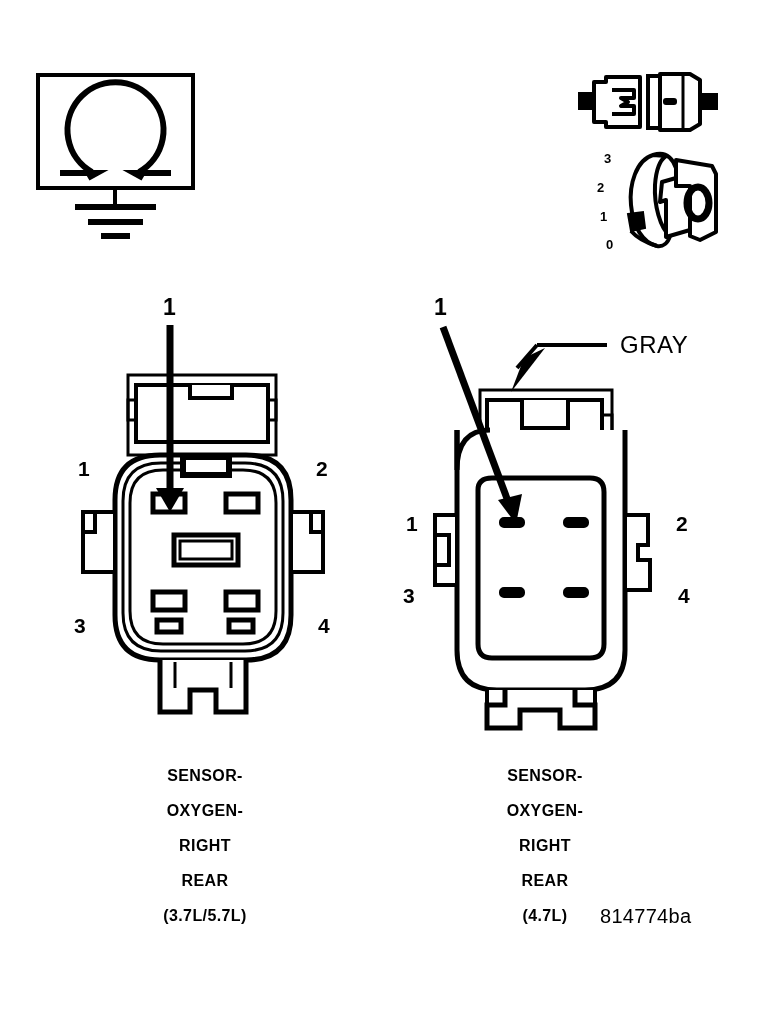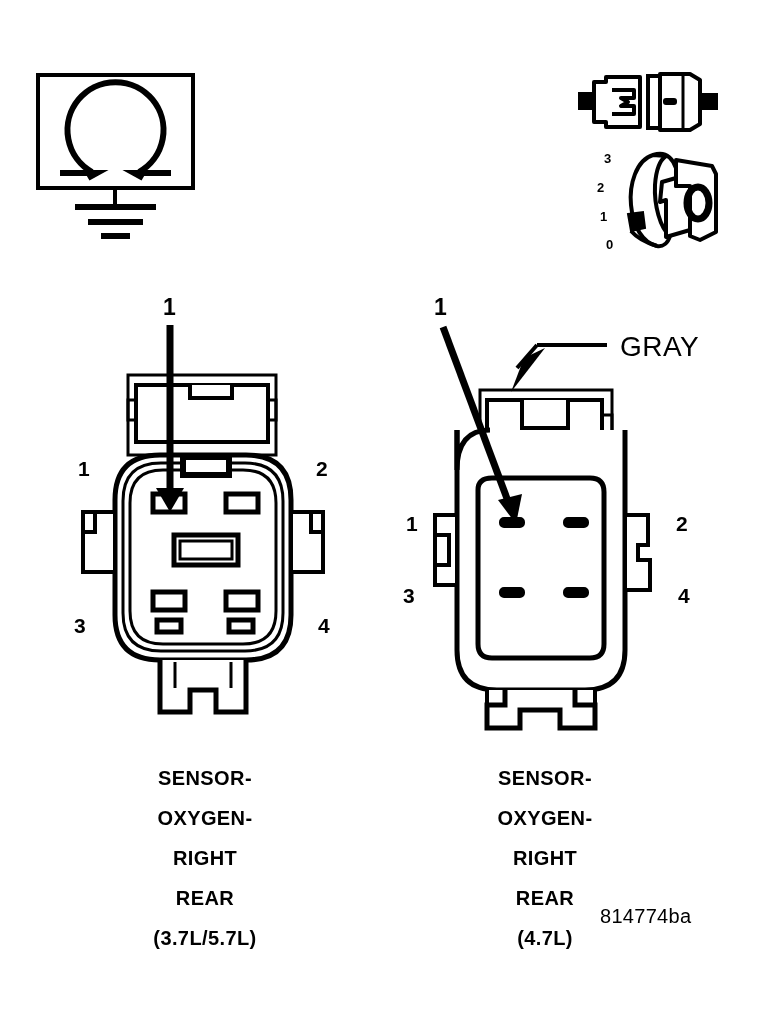--- a/index.html
+++ b/index.html
@@ -36,27 +36,27 @@
     font-size: 21px;
     font-weight: bold;
   }
   .calloutnum {
     font-family: "Liberation Sans", sans-serif;
     font-size: 23px;
     font-weight: bold;
   }
   .graylabel {
     font-family: "Liberation Sans", sans-serif;
-    font-size: 28px;
+    font-size: 24px;
     font-weight: normal;
     letter-spacing: 0.5px;
   }
   .capline {
     font-family: "Liberation Sans", sans-serif;
-    font-size: 20px;
+    font-size: 16px;
     font-weight: bold;
     letter-spacing: 0.4px;
     text-align: center;
   }
   .figid {
     font-family: "Liberation Sans", sans-serif;
     font-size: 20px;
     font-weight: normal;
     letter-spacing: 0.3px;
   }

